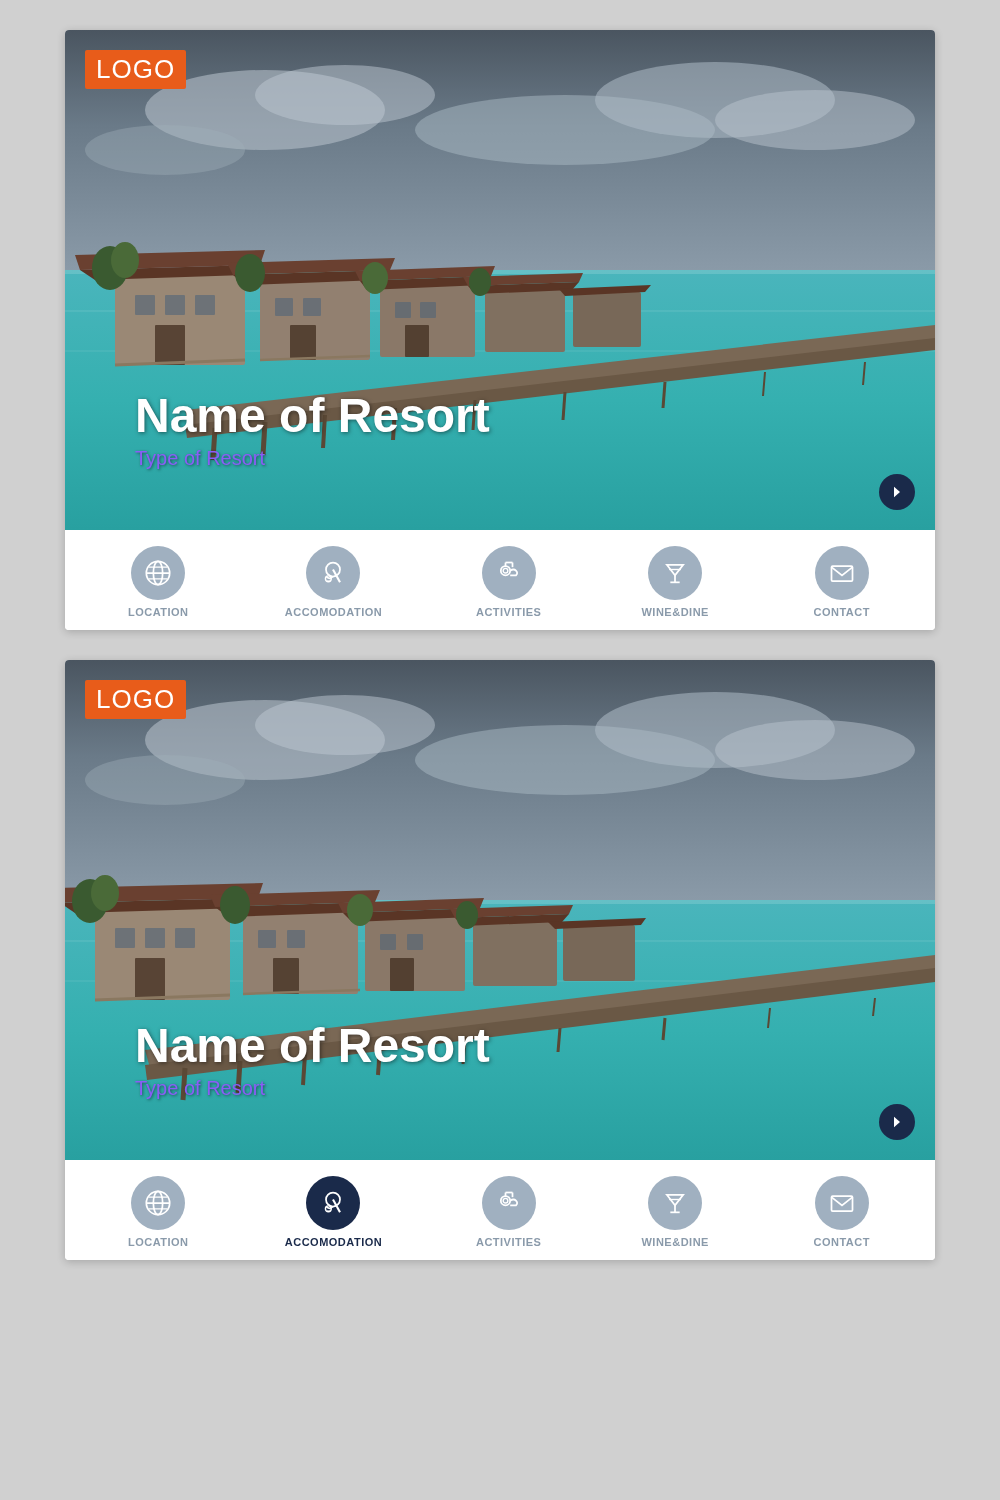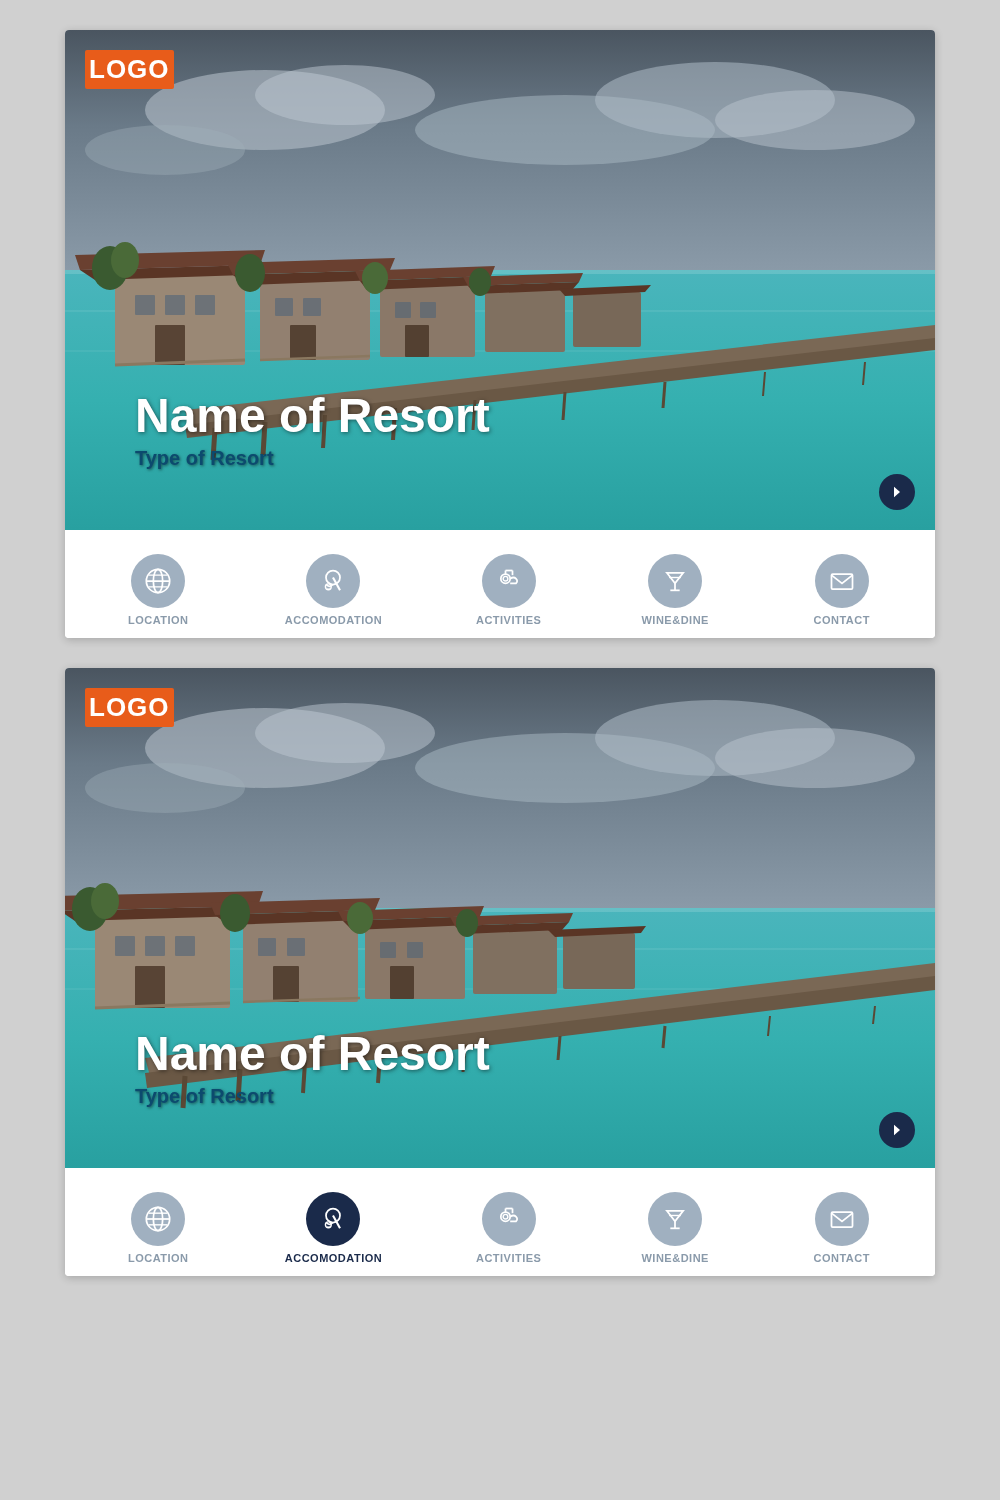--- a/index.html
+++ b/index.html
@@ -41,36 +41,36 @@
     .resort-name {
       font-size: 48px;
       font-weight: 900;
       color: #fff;
       text-shadow: 1px 1px 4px rgba(0,0,0,0.5);
       line-height: 1.1;
     }
 
     .resort-type {
       font-size: 20px;
-      font-weight: 700;
-      color: #0c4a6e;
+      font-weight: 400;
+      color: #8b5cf6;
       text-shadow: 1px 1px 3px rgba(0,0,0,0.5);
       margin-top: 4px;
     }
 
     
     .logo-badge {
       position: absolute;
       top: 20px;
       left: 20px;
       background: #e85c1a;
       color: #fff;
-      font-weight: 700;
+      font-weight: 400;
       font-size: 26px;
-      padding: 4px 4px;
+      padding: 4px 11px;
       border-radius: 2px;
       letter-spacing: 1px;
     }
 
     
     .arrow-btn {
       position: absolute;
       bottom: 20px;
       right: 20px;
       width: 36px;
@@ -87,21 +87,21 @@
       width: 18px;
       height: 18px;
       fill: #fff;
     }
 
     
     .nav-bar {
       display: flex;
       justify-content: space-around;
       align-items: center;
-      padding: 24px 10px 12px;
+      padding: 16px 10px 12px;
       background: #fff;
     }
 
     .nav-item {
       display: flex;
       flex-direction: column;
       align-items: center;
       gap: 6px;
       cursor: pointer;
       min-width: 80px;

